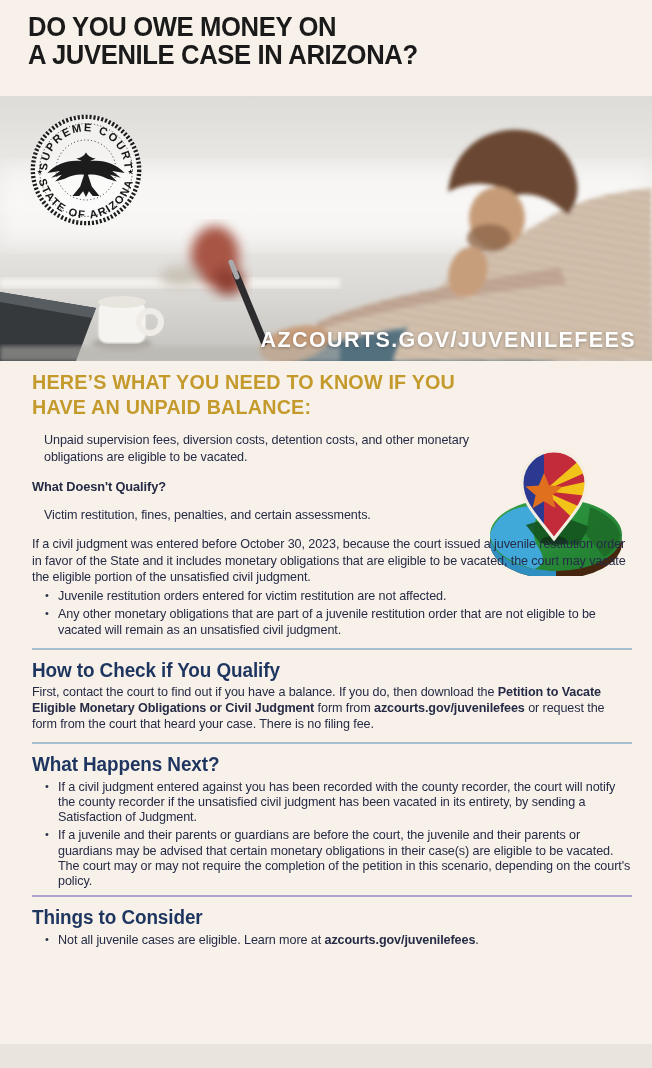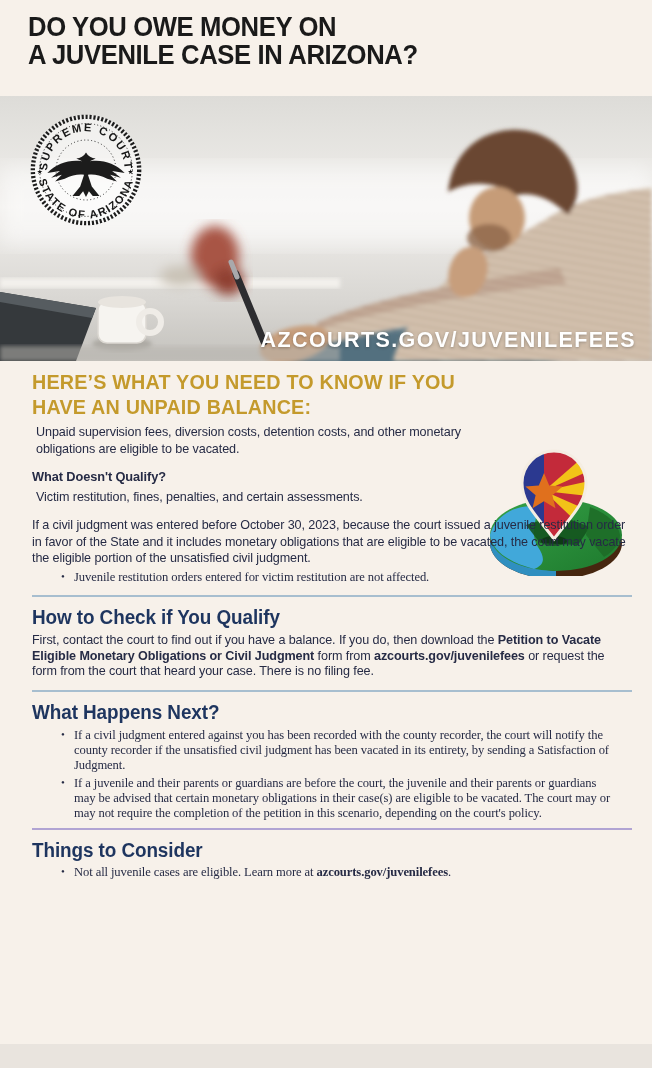--- a/index.html
+++ b/index.html
@@ -28,23 +28,23 @@
   
   .content{position:absolute;top:363px;left:0;right:0;padding:0 20px 0 32px;}
   .gold-heading{
     margin:7px 0 0;font-size:21px;font-weight:700;line-height:1.19;
     color:#c49a2c;letter-spacing:0.2px;transform:scaleX(0.94);transform-origin:left top;
     white-space:nowrap;
   }
   .body{font-size:12.6px;line-height:1.34;letter-spacing:-0.1px;}
   .p1{margin:9px 0 0;width:452px;}
   .mini-heading{margin:10px 0 0;font-weight:700;font-size:12.8px;}
-  .mini-body{margin:4px;width:452px;}
+  .mini-body{margin:12px;width:452px;}
   .p2{margin:11px 0 0;}
-  ul.bullets{margin:2px 16px 0;padding:0 0 0 12px;list-style:none;font-family:Liberation Serif, serif;}
+  ul.bullets{margin:2px 0 0;padding:0 0 0 12px;list-style:none;}
   ul.bullets li{position:relative;padding-left:14px;line-height:1.2;margin-top:3px;}
   ul.bullets li::before{
     content:"•";position:absolute;left:1px;top:0;font-size:11px;color:#262b45;
   }
   .divider{height:2px;border:0;margin:10px 0 0;}
   .divider.blue{background:#a7becf;}
   .divider.purple{background:#b1a4d3;margin-top:6px;}
   .section-heading{
     margin:9px 0 0;font-size:19.5px;font-weight:700;color:#1e355f;
     letter-spacing:-0.1px;transform:scaleX(0.97);transform-origin:left top;line-height:1.22;
@@ -203,20 +203,21 @@
 
 
     <p class="body mini-body">Unpaid supervision fees, diversion costs, detention costs, and other monetary obligations are eligible to be vacated.</p>
 
     <p class="body mini-heading">What Doesn't Qualify?</p>
     <p class="body mini-body">Victim restitution, fines, penalties, and certain assessments.</p>
 
     <p class="body p2">If a civil judgment was entered before October 30, 2023, because the court issued a juvenile restitution order in favor of the State and it includes monetary obligations that are eligible to be vacated, the court may vacate the eligible portion of the unsatisfied civil judgment.</p>
     <ul class="bullets body">
         <li>Juvenile restitution orders entered for victim restitution are not affected.</li>
+        <li>Any other monetary obligations that are part of a juvenile restitution order that are not eligible to be vacated will remain as an unsatisfied civil judgment.</li>
       </ul>
 
     <hr class="divider blue">
 
     <h2 class="section-heading">How to Check if You Qualify</h2>
     <p class="body section-body"><span>First, contact the court to find out if you have a balance. If you do, then download the </span><strong>Petition to Vacate Eligible Monetary Obligations or Civil Judgment</strong><span> form from </span><strong>azcourts.gov/juvenilefees</strong><span> or request the form from the court that heard your case. There is no filing fee.</span></p>
 
     <hr class="divider blue">
 
     <h2 class="section-heading">What Happens Next?</h2>

